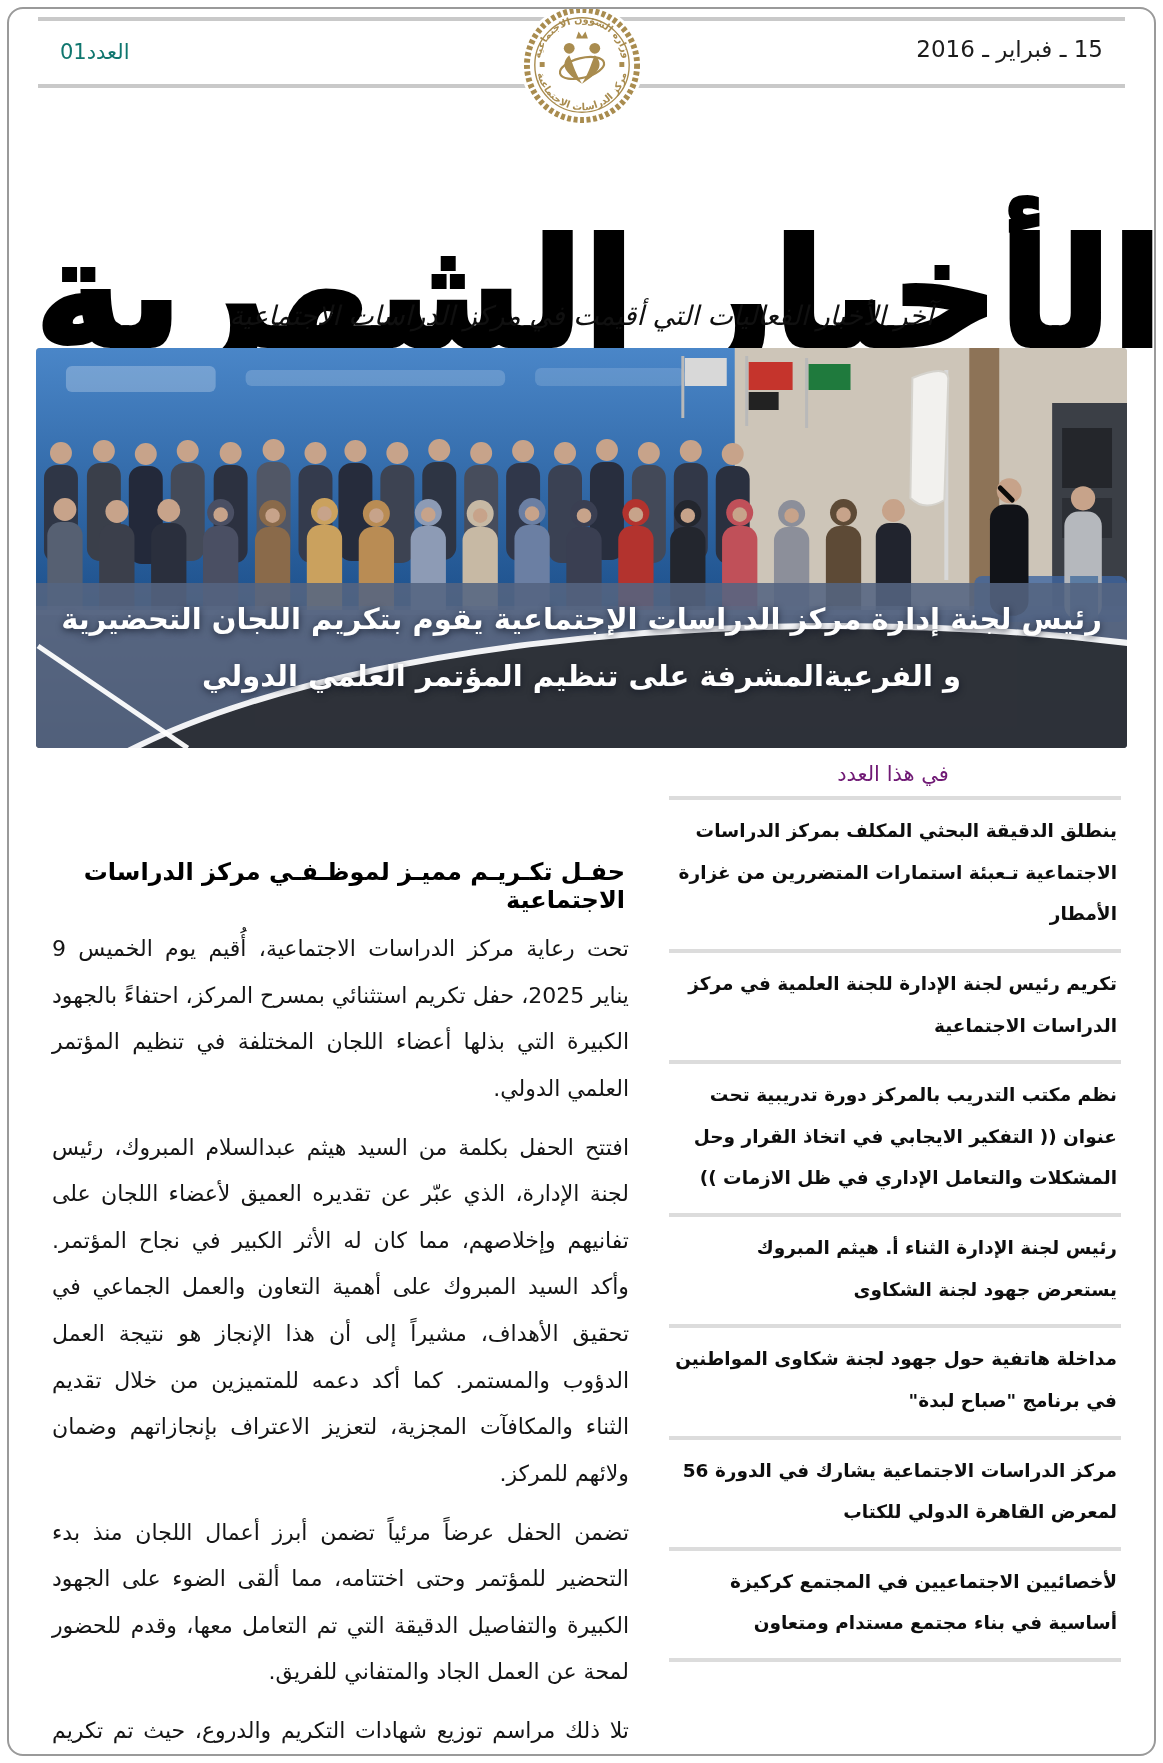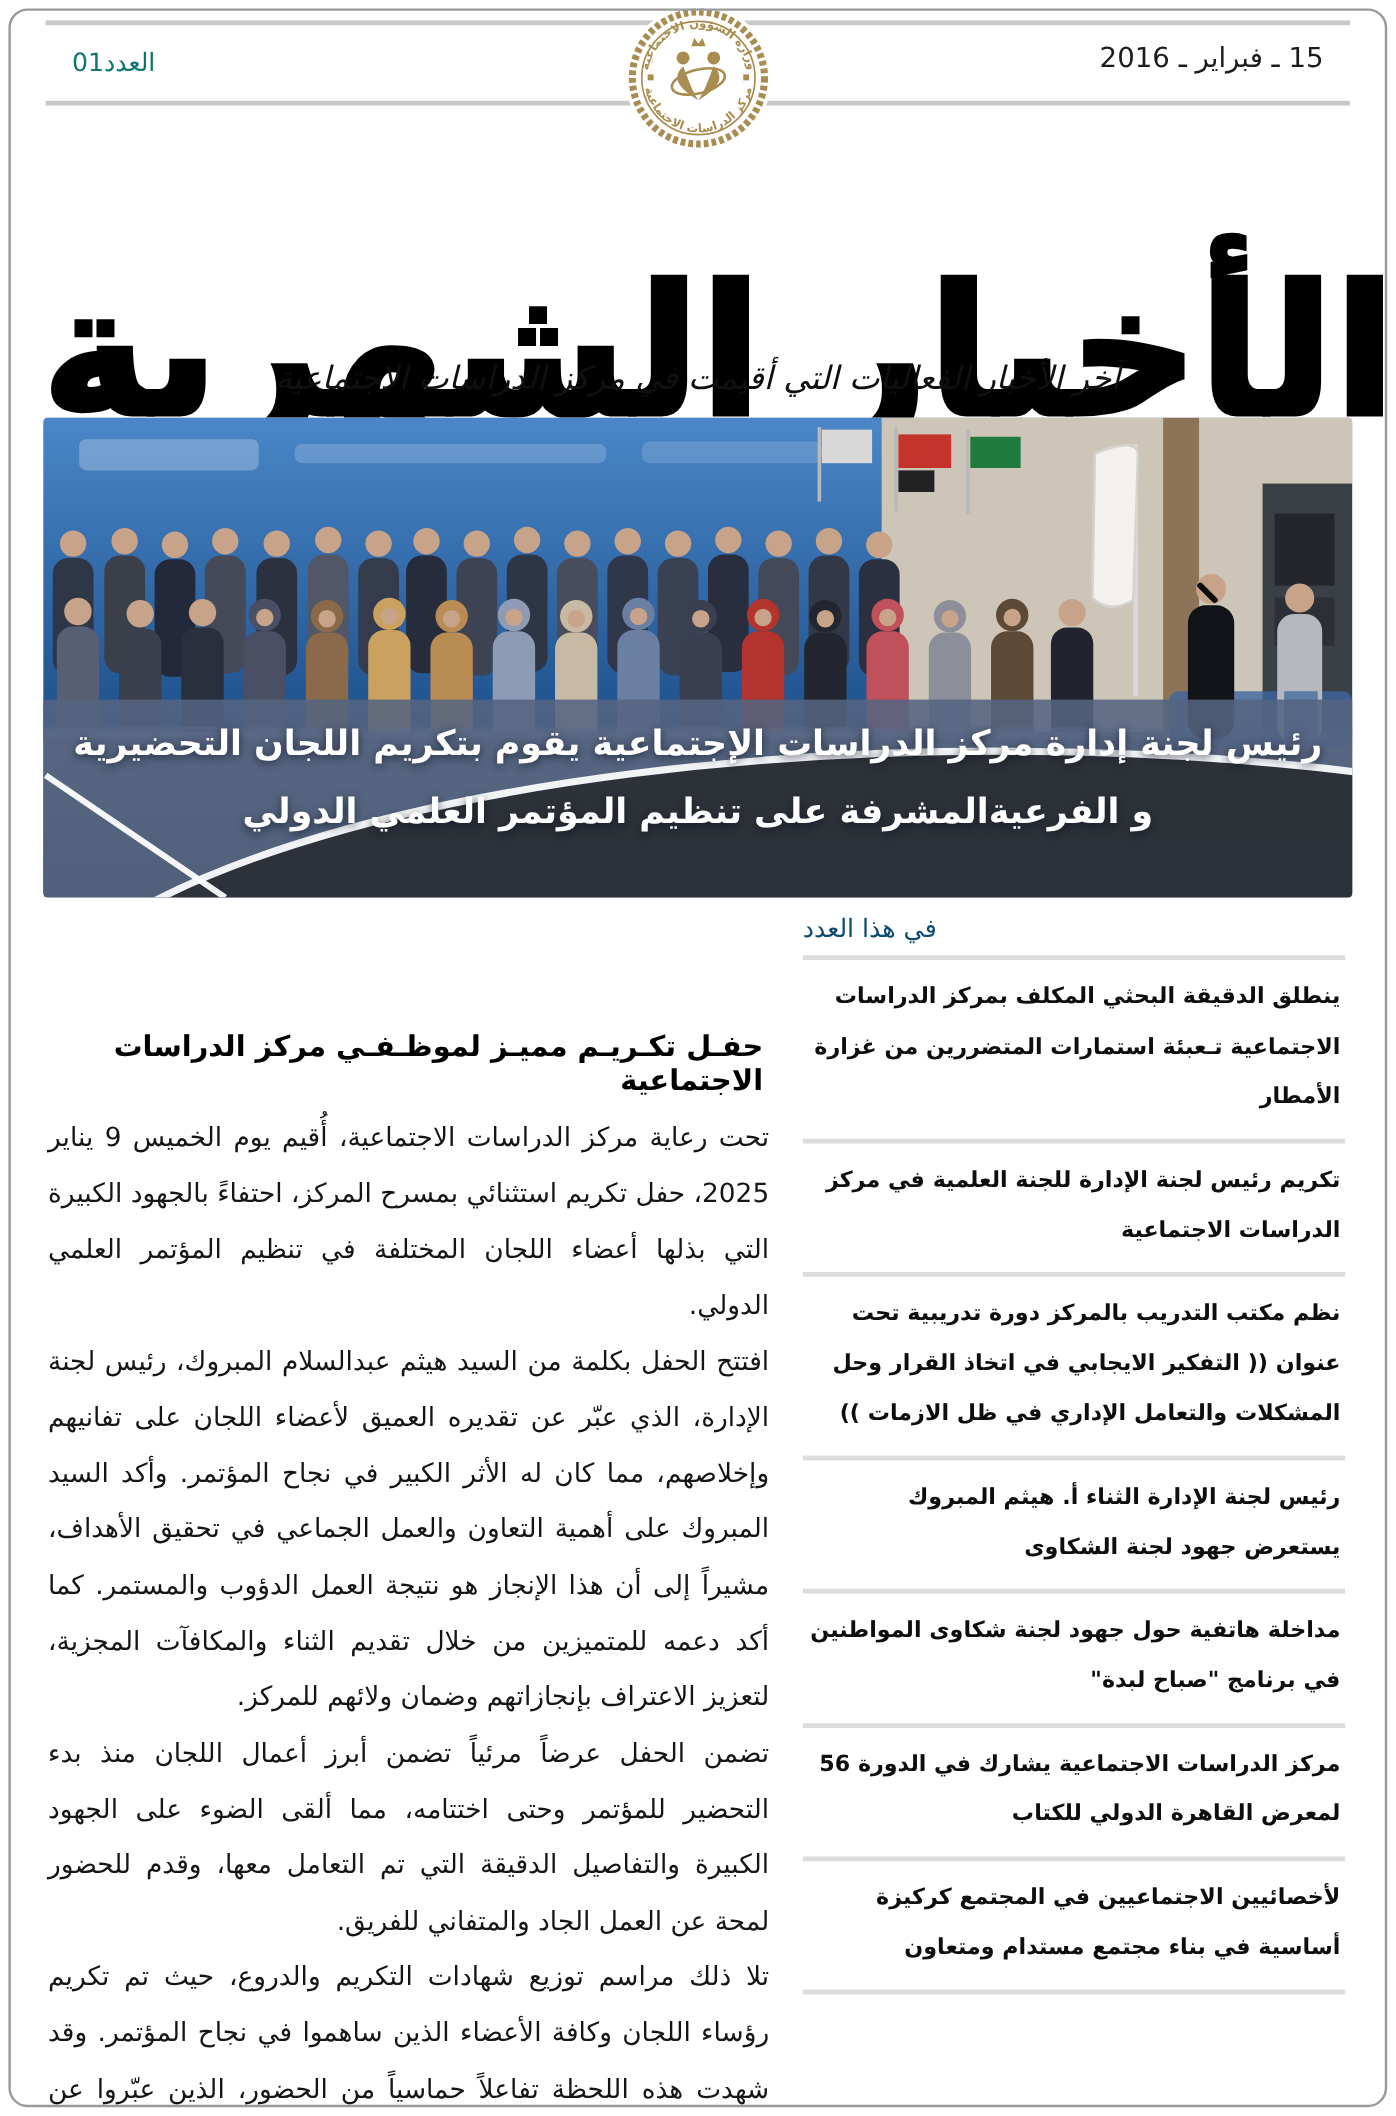--- a/index.html
+++ b/index.html
@@ -32,28 +32,28 @@
   .band{position:absolute;left:0;right:0;top:235px;bottom:0;background:rgba(84,100,129,.88);z-index:1}
   .arcsvg{position:absolute;inset:0;width:100%;height:100%;z-index:2;pointer-events:none}
   .caption{position:absolute;left:24px;right:24px;top:243px;z-index:3;color:#fff;font-weight:bold;
            font-size:29px;line-height:1.95;text-align:center;direction:rtl;
            text-shadow:0 2px 7px rgba(10,15,30,.65)}
 
   
   .content{position:absolute;top:758px;left:40px;right:42px;bottom:14px;direction:rtl;
            display:flex;gap:28px;z-index:2}
   .toc{width:452px;flex:0 0 auto}
-  .toc-heading{font-size:21px;font-weight:400;color:#0c4a6e;text-align:left;margin:4px 4px 10px 0}
+  .toc-heading{font-size:21px;font-weight:400;color:#701a75;text-align:center;margin:4px 4px 10px 0}
   .toc-item{border-top:4px solid #dcdcdc;padding:10px 4px 14px;font-weight:bold;font-size:18.5px;
             line-height:2.25;text-align:right;color:#0e0e0e}
   .toc-item:last-child{border-bottom:4px solid #dcdcdc}
 
   .article{flex:1 1 auto;padding-top:100px;min-width:0}
-  .article h2{font-size:24px;font-weight:bold;margin:0 5px 12px;text-align:right;color:#000}
-  .article p{margin:0;font-size:22px;line-height:2.12;text-align:justify;color:#151515}
+  .article h2{font-size:24px;font-weight:bold;margin:0 16px 12px;text-align:right;color:#000}
+  .article p{margin:12px;font-size:22px;line-height:2.12;text-align:justify;color:#151515}
 </style>
 </head>
 <body>
 
 <div class="frame"></div>
 
 <header>
   <div class="rule rule-top"></div>
   <div class="rule rule-bot"></div>
   <div class="date">15 ـ فبراير ـ 2016</div>

